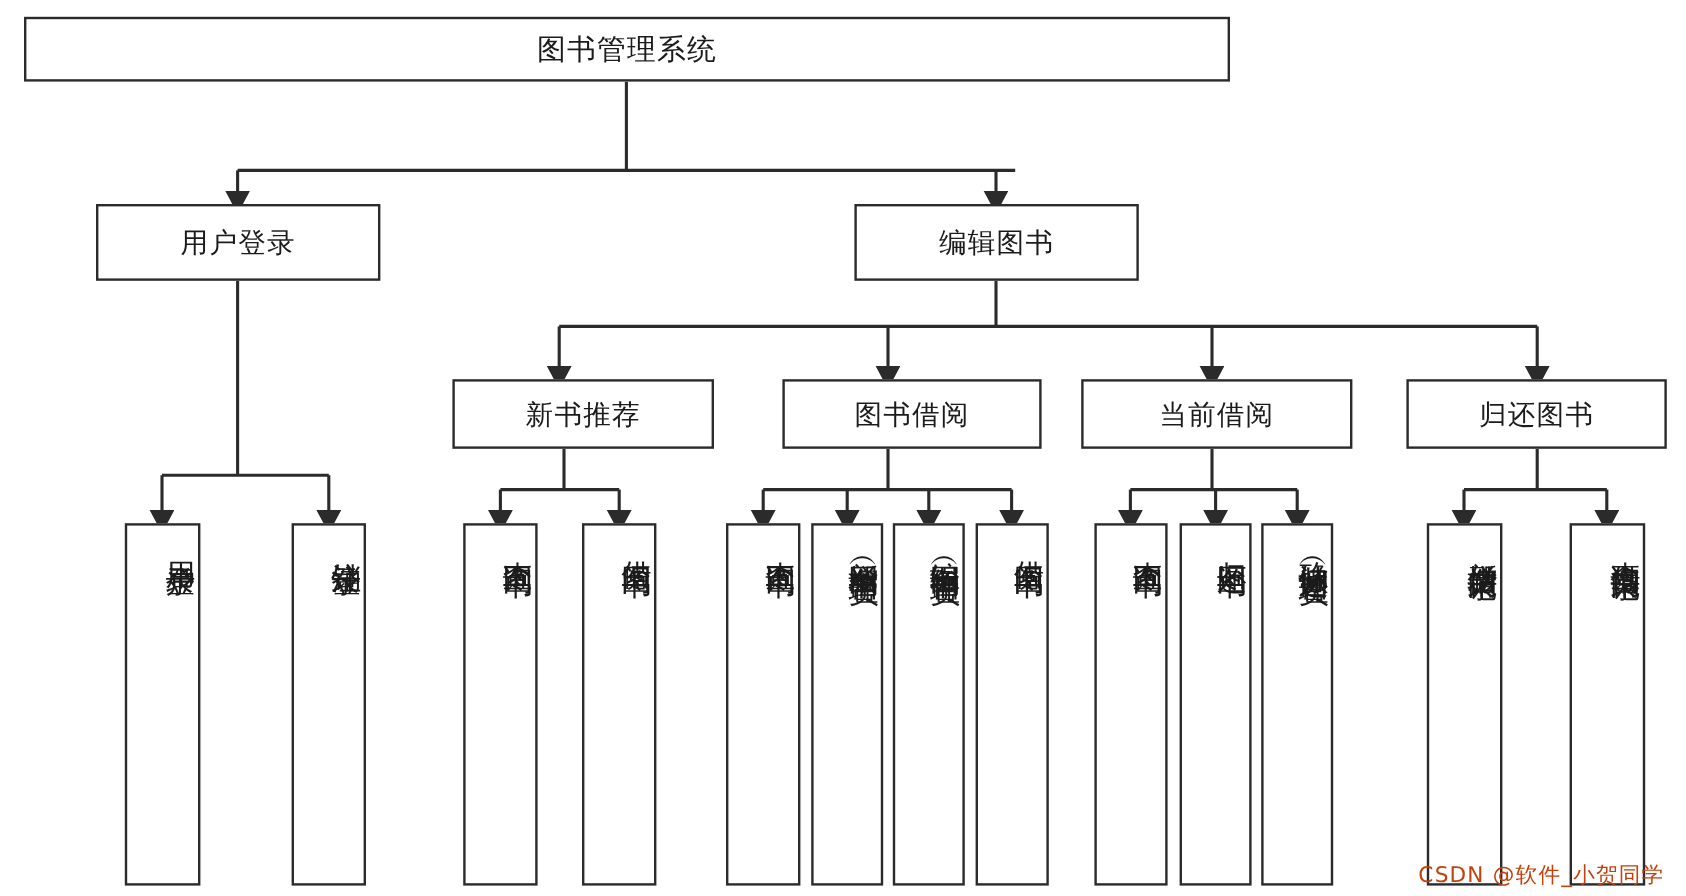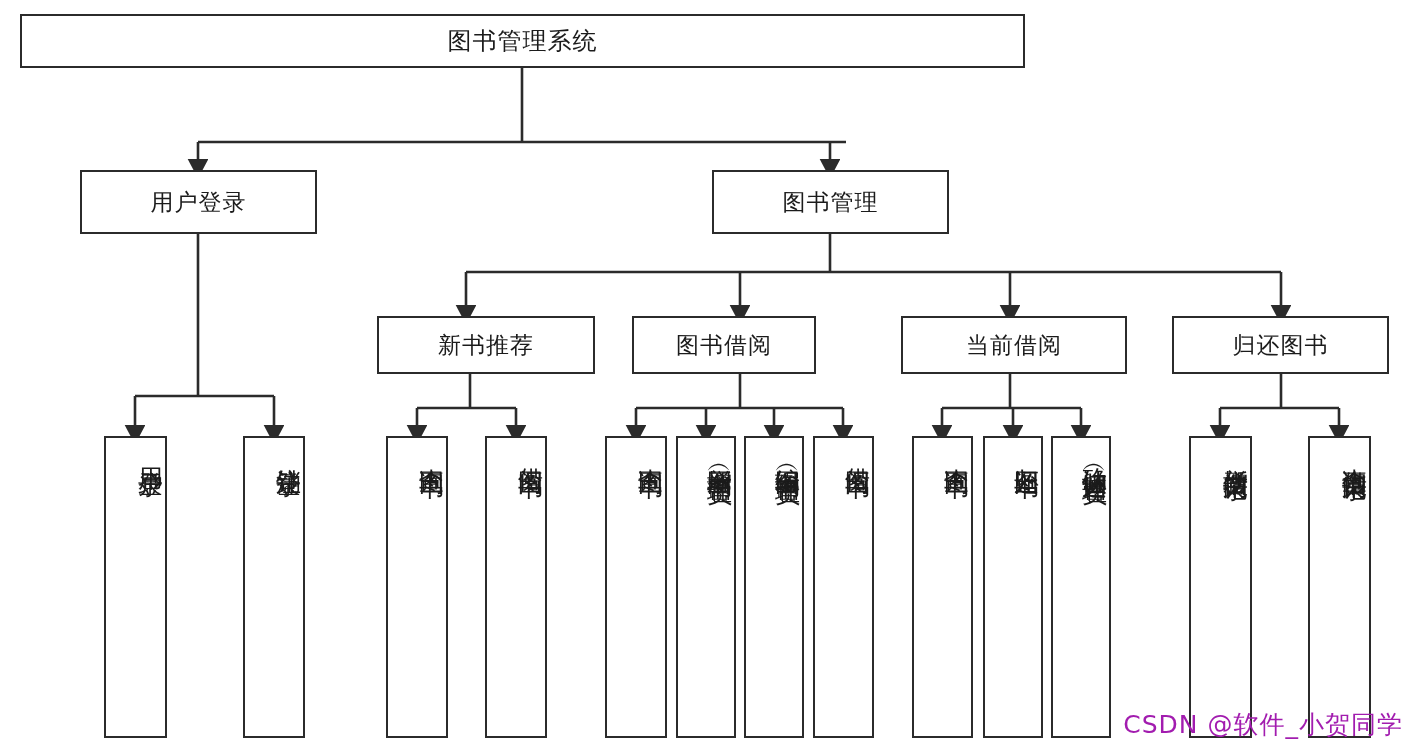--- a/index.html
+++ b/index.html
@@ -21,22 +21,22 @@
     writing-mode:vertical-rl;text-orientation:upright;
     font-size:25px;line-height:1.18;letter-spacing:2px;
     align-items:flex-start;justify-content:flex-start;
     padding-top:10px;
   }
   .vert-inner{
     writing-mode:vertical-rl;text-orientation:upright;
     white-space:nowrap;
   }
   .watermark{
-    position:absolute;right:2px;bottom:6px;
-    font-size:25px;color:#a21caf;letter-spacing:1px;
+    position:absolute;right:18px;bottom:6px;
+    font-size:18px;color:#c2410c;letter-spacing:1px;
     user-select:none;pointer-events:none;
   }
 </style>
 </head>
 <body>
 
 <div id="diagram-root">
 
   <svg id="tree-svg" viewBox="0 0 1405 747">
     <defs>
@@ -89,27 +89,27 @@
   </svg>
 
   <div class="node-box horiz root" style="left:20px;top:14px;width:1005px;height:54px;">
     <span>图书管理系统</span>
   </div>
 
   <div class="node-box horiz" style="left:80px;top:170px;width:237px;height:64px;">
     <span>用户登录</span>
   </div>
   <div class="node-box horiz" style="left:712px;top:170px;width:237px;height:64px;">
-    <span>图书管理</span>
+    <span>编辑图书</span>
   </div>
 
   <div class="node-box horiz" style="left:361px;top:316px;width:218px;height:58px;margin-left:16px;">
     <span>新书推荐</span>
   </div>
-  <div class="node-box horiz" style="left:632px;top:316px;width:184px;height:58px;">
+  <div class="node-box horiz" style="left:652px;top:316px;width:216px;height:58px;">
     <span>图书借阅</span>
   </div>
   <div class="node-box horiz" style="left:901px;top:316px;width:226px;height:58px;">
     <span>当前借阅</span>
   </div>
   <div class="node-box horiz" style="left:1172px;top:316px;width:217px;height:58px;">
     <span>归还图书</span>
   </div>
 
   <div class="node-box vert" style="left:104px;top:436px;width:63px;height:302px;">

